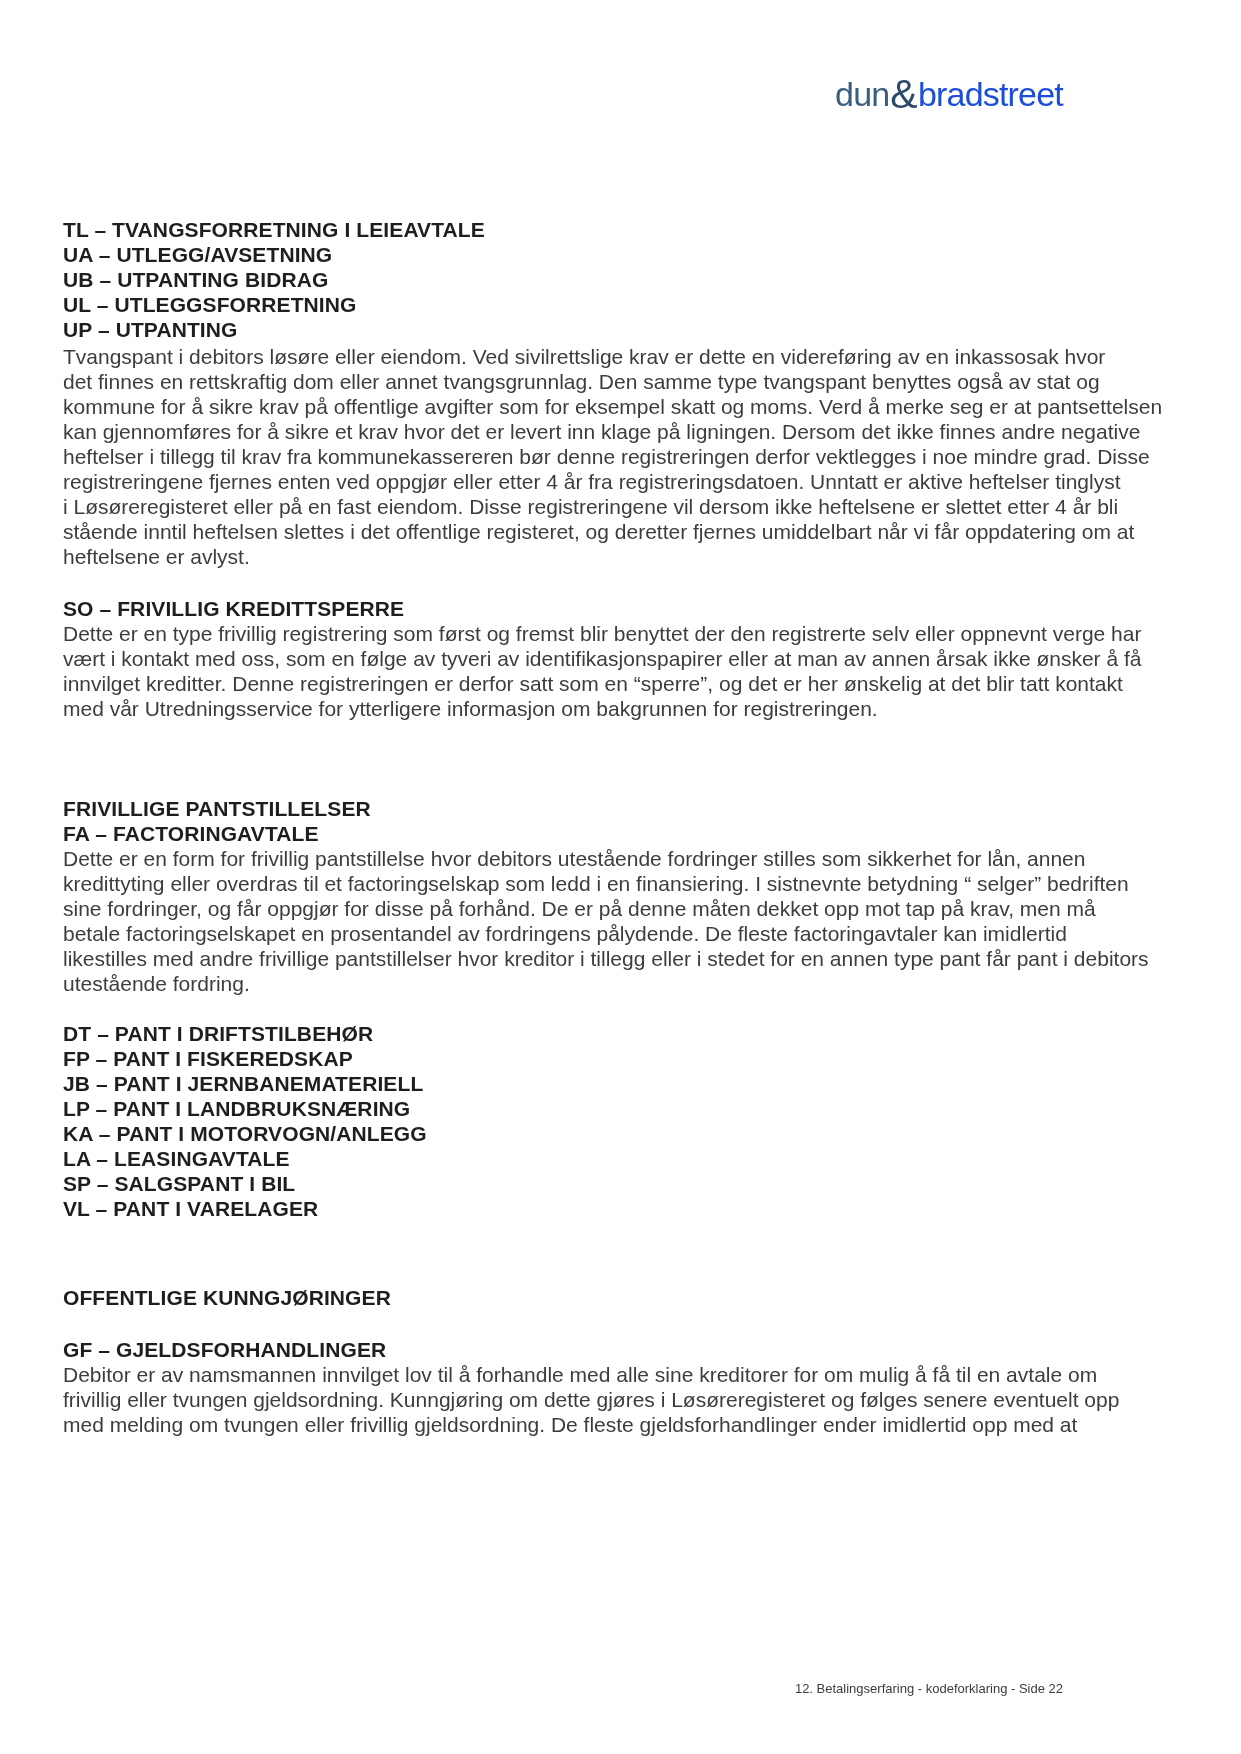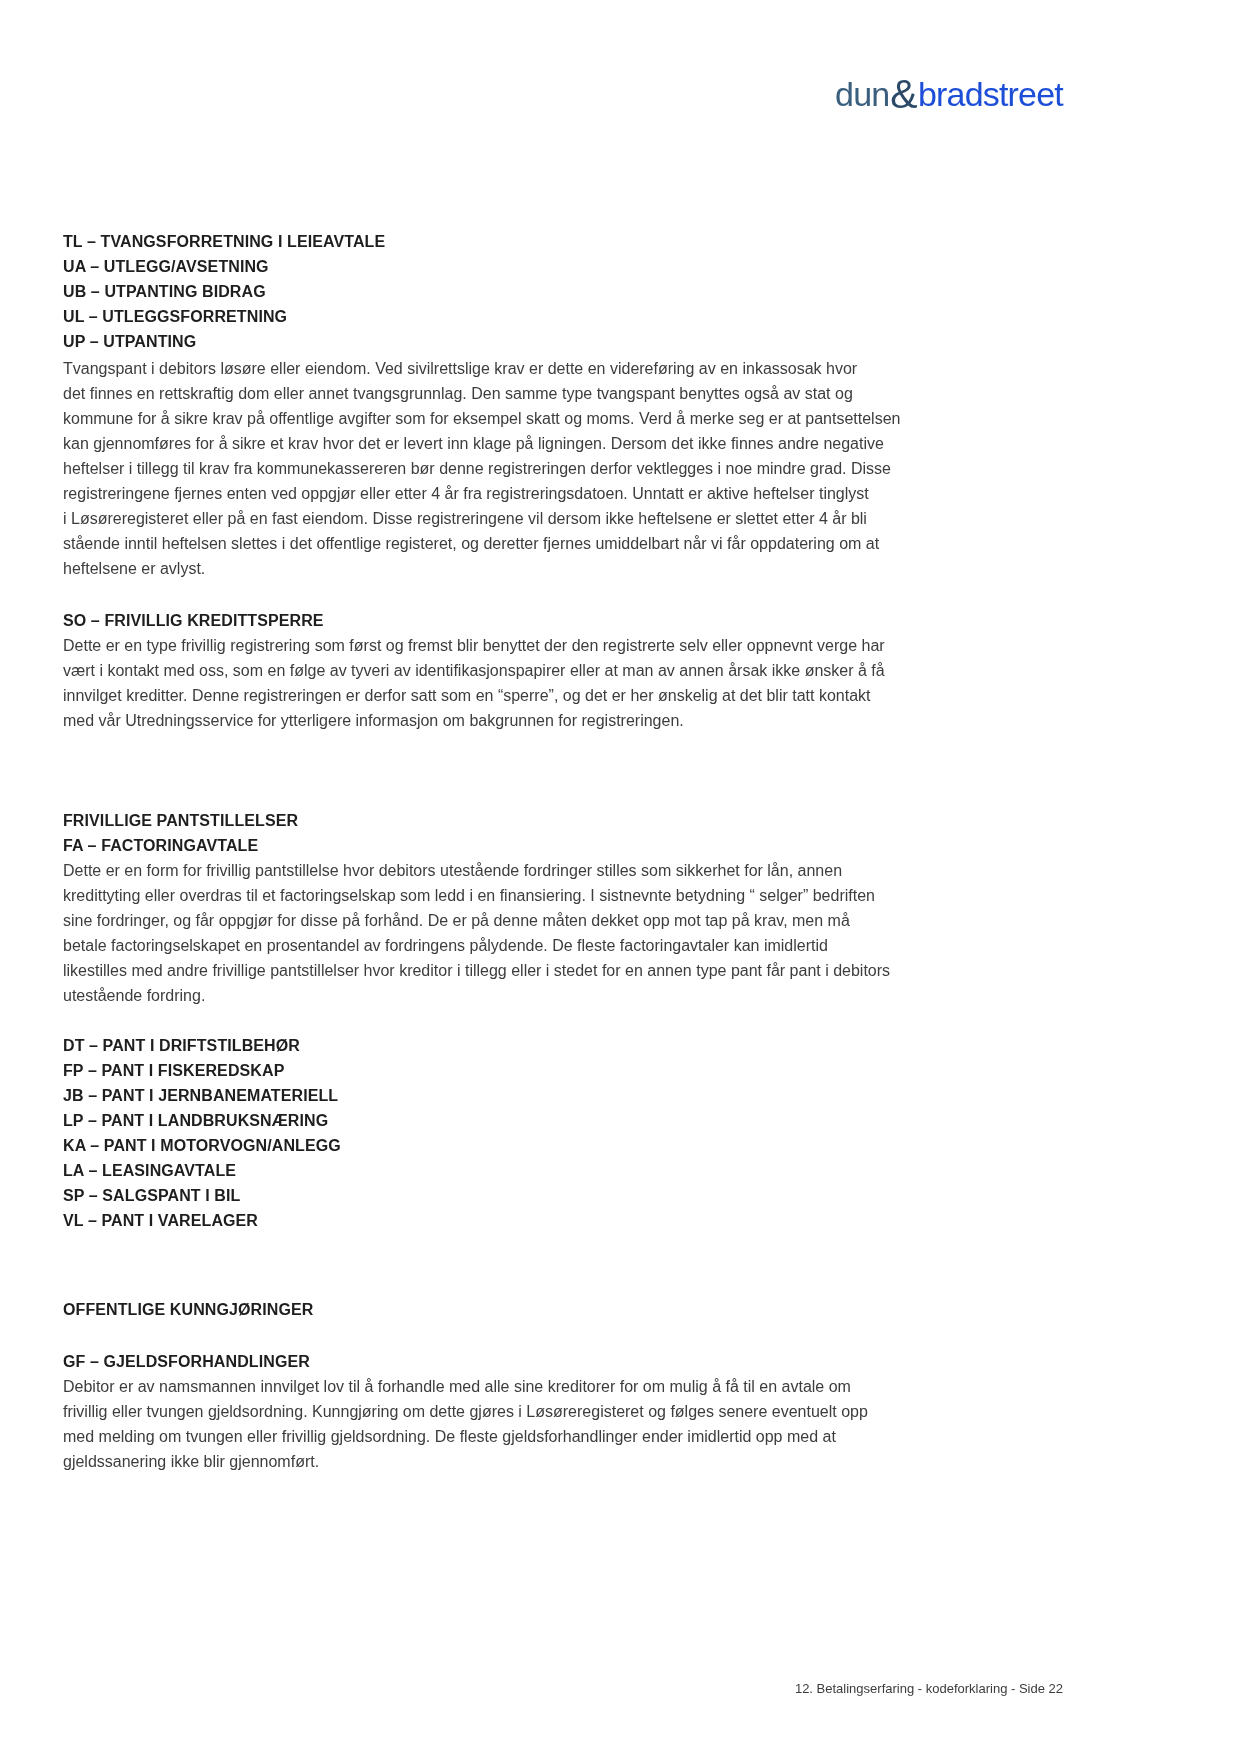--- a/index.html
+++ b/index.html
@@ -23,23 +23,23 @@
     white-space: nowrap;
     font-weight: 400;
   }
   .logo .dun  { color: #3a5e7e; }
   .logo .amp  { color: #2c4a67; font-size: 41px; font-weight: 400; margin: 0 1px; vertical-align: -2px; }
   .logo .brad { color: #1d4ed8; }
   
   .content {
     position: absolute;
     left: 63px;
-    top: 229px;
+    top: 217px;
     width: 1010px;
-    font-size: 16px;
+    font-size: 21px;
     line-height: 25px;
   }
   .line { white-space: pre; }
   .codes .line,
   .head {
     font-weight: 700;
     color: #1e1e1e;
     letter-spacing: 0.1px;
   }
   .head { white-space: pre; }
@@ -47,21 +47,21 @@
   #tvang-para    { margin-top: 2px; }
   #so-heading    { margin-top: 27px; }
   #so-para       { margin-top: 0; }
   #friv-heading  { margin-top: 75px; }
   #fa-heading    { }
   #fa-para       { margin-top: 0; }
   #pant-codes    { margin-top: 25px; }
   #pant-para     { margin-top: 0; }
   #off-heading   { margin-top: 64px; }
   #gf-heading    { margin-top: 27px; }
-  #gf-para       { margin-top: 0; }
+  #gf-para       { margin-top: 0; text-align: center; }
   
   .footer {
     position: absolute;
     top: 1676px;
     right: 178px;
     font-size: 13px;
     line-height: 25px;
     color: #3c3c3c;
     white-space: pre;
   }
@@ -132,20 +132,19 @@
 
 
     <div class="head" id="off-heading">OFFENTLIGE KUNNGJØRINGER</div>
 
     <div class="head" id="gf-heading">GF – GJELDSFORHANDLINGER</div>
 
     <div class="para" id="gf-para">
         <div class="line">Debitor er av namsmannen innvilget lov til å forhandle med alle sine kreditorer for om mulig å få til en avtale om</div>
         <div class="line">frivillig eller tvungen gjeldsordning. Kunngjøring om dette gjøres i Løsøreregisteret og følges senere eventuelt opp</div>
         <div class="line">med melding om tvungen eller frivillig gjeldsordning. De fleste gjeldsforhandlinger ender imidlertid opp med at</div>
-        <div class="line">gjeldssanering ikke blir gjennomført.</div>
       </div>
 
   </main>
 
   <div class="footer">12. Betalingserfaring - kodeforklaring - Side 22</div>
 
 </div>
 
 </body></html>

